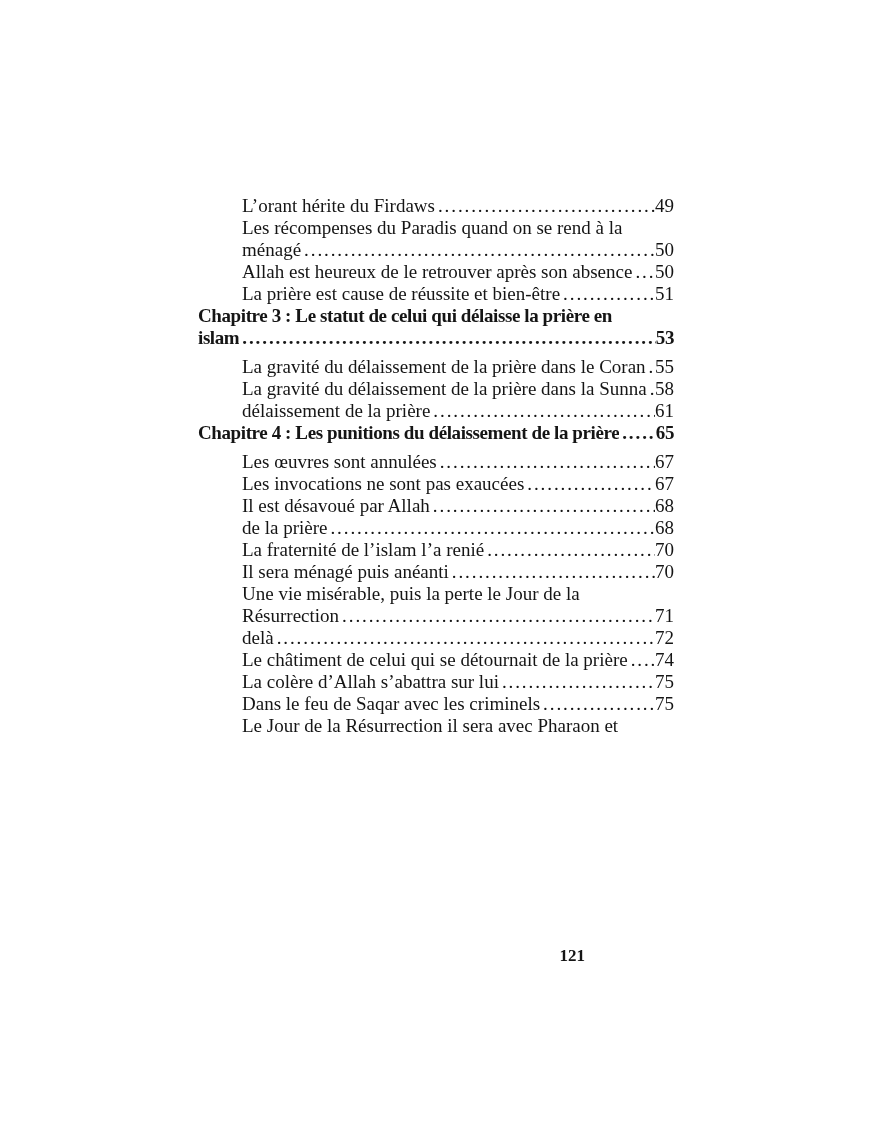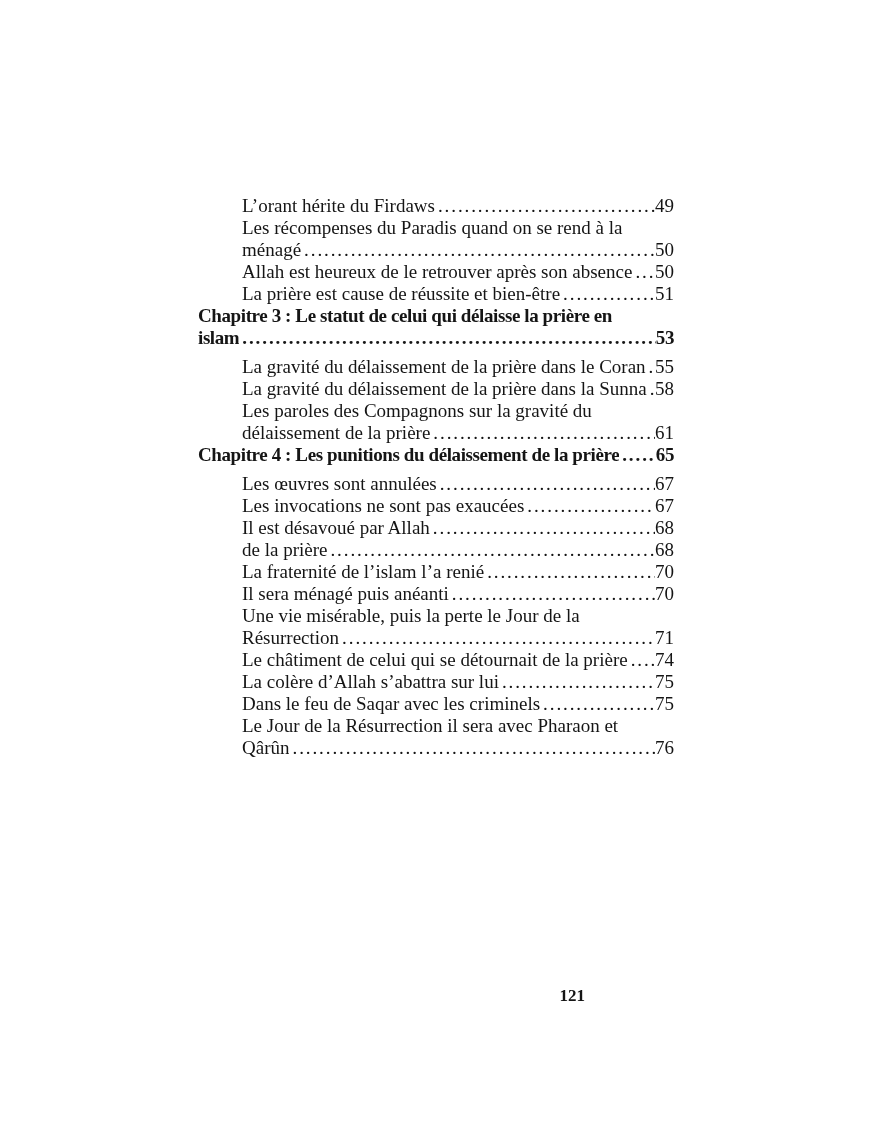--- a/index.html
+++ b/index.html
@@ -62,21 +62,20 @@
     flex: 0 0 auto;
     white-space: nowrap;
   }
   .footer-page-number {
     position: absolute;
     top: 946px;
     right: 163px;
     font-size: 17px;
     font-weight: 700;
     line-height: 20px;
-    margin-top: 40px;
   }
 </style>
 </head>
 <body>
 
 <div class="page">
   <div class="toc" id="toc">
       <div class="entry sub">
         <div class="line leader-line">
           <span class="t">L’orant hérite du Firdaws</span>
@@ -122,21 +121,20 @@
         </div>
       </div>
       <div class="entry sub">
         <div class="line leader-line">
           <span class="t">La gravité du délaissement de la prière dans la Sunna</span>
           <span class="dots"></span>
           <span class="pg">58</span>
         </div>
       </div>
       <div class="entry sub">
-        <div class="line">Les paroles des Compagnons sur la gravité du</div>
         <div class="line leader-line">
           <span class="t">délaissement de la prière</span>
           <span class="dots"></span>
           <span class="pg">61</span>
         </div>
       </div>
       <div class="entry chapter">
         <div class="line leader-line">
           <span class="t">Chapitre 4 : Les punitions du délaissement de la prière</span>
           <span class="dots"></span>
@@ -187,20 +185,25 @@
       </div>
       <div class="entry sub">
         <div class="line">Une vie misérable, puis la perte le Jour de la</div>
         <div class="line leader-line">
           <span class="t">Résurrection</span>
           <span class="dots"></span>
           <span class="pg">71</span>
         </div>
       </div>
       <div class="entry sub">
+        <div class="line leader-line">
+          <span class="t">delà</span>
+          <span class="dots"></span>
+          <span class="pg">72</span>
+        </div>
       </div>
       <div class="entry sub">
         <div class="line leader-line">
           <span class="t">Le châtiment de celui qui se détournait de la prière</span>
           <span class="dots"></span>
           <span class="pg">74</span>
         </div>
       </div>
       <div class="entry sub">
         <div class="line leader-line">
@@ -211,21 +214,16 @@
       </div>
       <div class="entry sub">
         <div class="line leader-line">
           <span class="t">Dans le feu de Saqar avec les criminels</span>
           <span class="dots"></span>
           <span class="pg">75</span>
         </div>
       </div>
       <div class="entry sub">
         <div class="line">Le Jour de la Résurrection il sera avec Pharaon et</div>
-        <div class="line leader-line">
-          <span class="t">Qârûn</span>
-          <span class="dots"></span>
-          <span class="pg">76</span>
-        </div>
       </div>
     </div>
   <div class="footer-page-number">121</div>
 </div>
 
 </body></html>

